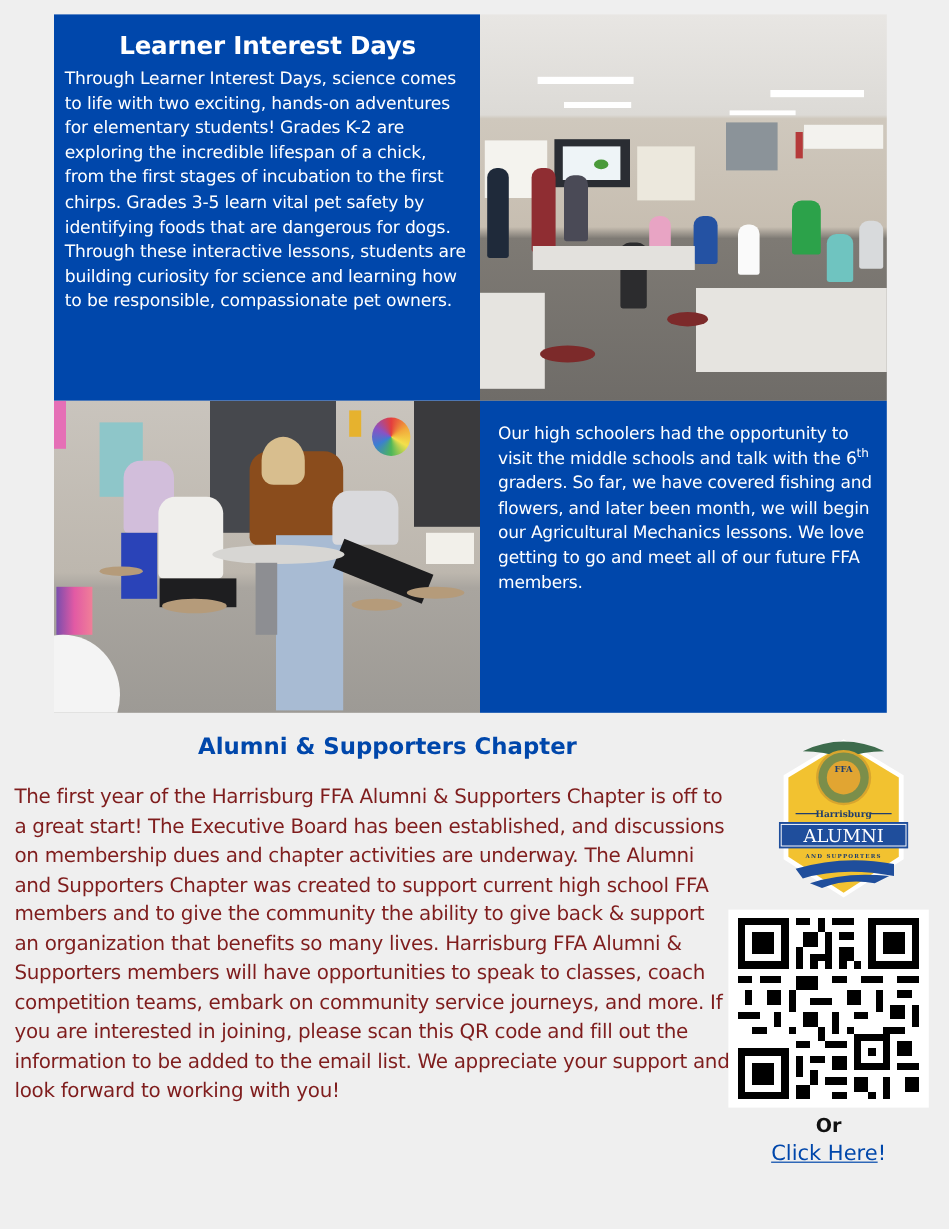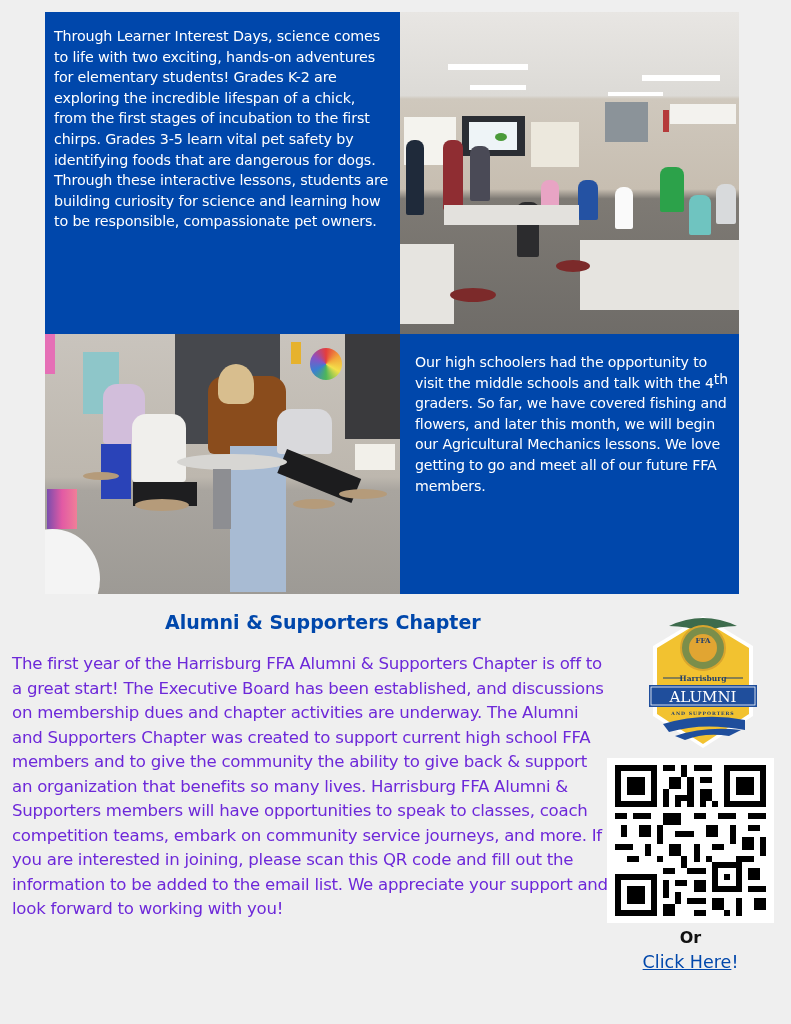--- a/index.html
+++ b/index.html
@@ -8,48 +8,49 @@
 
   .panel-grid { position: absolute; left: 45px; top: 12px; width: 694px; height: 582px; }
   .blue { background: #0047ab; color: #fff; position: absolute; }
   .box-learner { left: 0; top: 0; width: 355px; height: 322px; padding: 14px 8px 0 9px; }
   .box-ag { left: 355px; top: 322px; width: 339px; height: 260px; padding: 18px 8px 0 15px; }
   .blue h2 { font-weight: bold; font-size: 20.5px; text-align: center; letter-spacing: -0.2px; }
   .box-learner h2 { margin-bottom: 6px; }
   .box-ag h2 { margin-bottom: 20px; }
   .blue p { font-size: 14.2px; line-height: 20.6px; letter-spacing: -0.15px; }
   .box-learner p { font-size: 14.3px; }
-  sup { font-size: 14px; vertical-align: top; line-height: 12px; }
+  sup { font-size: 10px; vertical-align: top; line-height: 12px; }
 
   .photo { position: absolute; overflow: hidden; }
   .photo-classroom { left: 355px; top: 0; width: 339px; height: 322px;
     background: linear-gradient(180deg, #e8e6e3 0%, #dcdad6 26%, #cfc8bd 27%, #c7beb1 55%, #7e7a74 58%, #6f6c68 100%); }
   .photo-middle { left: 0; top: 322px; width: 355px; height: 260px;
     background: linear-gradient(180deg, #c9c4bd 0%, #bdb7ae 55%, #a9a59f 60%, #9d9a95 100%); }
 
   .shape { position: absolute; }
 
   .alumni-title { position: absolute; left: 0; width: 610px; top: 611px; text-align: center;
     color: #0047ab; font-weight: bold; font-size: 19px; padding-left: 165px; text-align: left; }
   .alumni-body { position: absolute; left: 12px; top: 652px; width: 600px; font-size: 16.6px;
-    line-height: 24.5px; color: #6d28d9; letter-spacing: -0.25px; }
+    line-height: 24.5px; color: #7f1d1d; letter-spacing: -0.25px; }
 
   .logo { position: absolute; left: 649px; top: 612px; width: 108px; height: 138px; }
   .qr { position: absolute; left: 607px; top: 758px; width: 167px; height: 165px; background: #fff; padding: 7px; }
   .or-text { position: absolute; left: 607px; top: 928px; width: 167px; text-align: center;
     font-weight: bold; font-size: 16px; color: #111; }
   .click-here { position: absolute; left: 607px; top: 952px; width: 167px; text-align: center;
     font-weight: normal; font-size: 17.5px; color: #0047ab; text-decoration: underline; cursor: pointer; }
 </style>
 </head>
 <body>
 
 <div class="panel-grid">
 
   <section class="blue box-learner">
+    <h2>Learner Interest Days</h2>
     <p>Through Learner Interest Days, science comes to life with two exciting, hands-on adventures for elementary students! Grades K-2 are exploring the incredible lifespan of a chick, from the first stages of incubation to the first chirps. Grades 3-5 learn vital pet safety by identifying foods that are dangerous for dogs. Through these interactive lessons, students are building curiosity for science and learning how to be responsible, compassionate pet owners.</p>
   </section>
 
   <div class="photo photo-classroom">
 
     <div class="shape" style="left:48px;top:52px;width:80px;height:6px;background:#fff;"></div>
     <div class="shape" style="left:70px;top:73px;width:56px;height:5px;background:#fff;"></div>
     <div class="shape" style="left:242px;top:63px;width:78px;height:6px;background:#fff;"></div>
     <div class="shape" style="left:208px;top:80px;width:55px;height:4px;background:#fff;"></div>
 
@@ -111,21 +112,21 @@
 
     <div class="shape" style="left:90px;top:165px;width:54px;height:12px;background:#b59b7a;border-radius:50%;"></div>
     <div class="shape" style="left:248px;top:165px;width:42px;height:10px;background:#b59b7a;border-radius:50%;"></div>
     <div class="shape" style="left:294px;top:155px;width:48px;height:10px;background:#b59b7a;border-radius:50%;"></div>
     <div class="shape" style="left:38px;top:138px;width:36px;height:8px;background:#b59b7a;border-radius:50%;"></div>
 
     <div class="shape" style="left:-40px;top:195px;width:95px;height:100px;background:#f4f4f4;border-radius:50%;"></div>
   </div>
 
   <section class="blue box-ag">
-    <p><span>Our high schoolers had the opportunity to visit the middle schools and talk with the 4</span><sup>th</sup><span> graders. So far, we have covered fishing and flowers, and later this month, we will begin our Agricultural Mechanics lessons. We love getting to go and meet all of our future FFA members.</span></p>
+    <p><span>Our high schoolers had the opportunity to visit the middle schools and talk with the 6</span><sup>th</sup><span> graders. So far, we have covered fishing and flowers, and later been month, we will begin our Agricultural Mechanics lessons. We love getting to go and meet all of our future FFA members.</span></p>
   </section>
 </div>
 
 <h2 class="alumni-title">Alumni &amp; Supporters Chapter</h2>
 <p class="alumni-body">The first year of the Harrisburg FFA Alumni &amp; Supporters Chapter is off to a great start! The Executive Board has been established, and discussions on membership dues and chapter activities are underway. The Alumni and Supporters Chapter was created to support current high school FFA members and to give the community the ability to give back &amp; support an organization that benefits so many lives. Harrisburg FFA Alumni &amp; Supporters members will have opportunities to speak to classes, coach competition teams, embark on community service journeys, and more. If you are interested in joining, please scan this QR code and fill out the information to be added to the email list. We appreciate your support and look forward to working with you!</p>
 
 <div class="logo">
   <svg width="108" height="138" viewBox="0 0 108 138">
 
     <polygon points="54,4 104,34 104,104 54,136 4,104 4,34" fill="#ffffff"></polygon>

